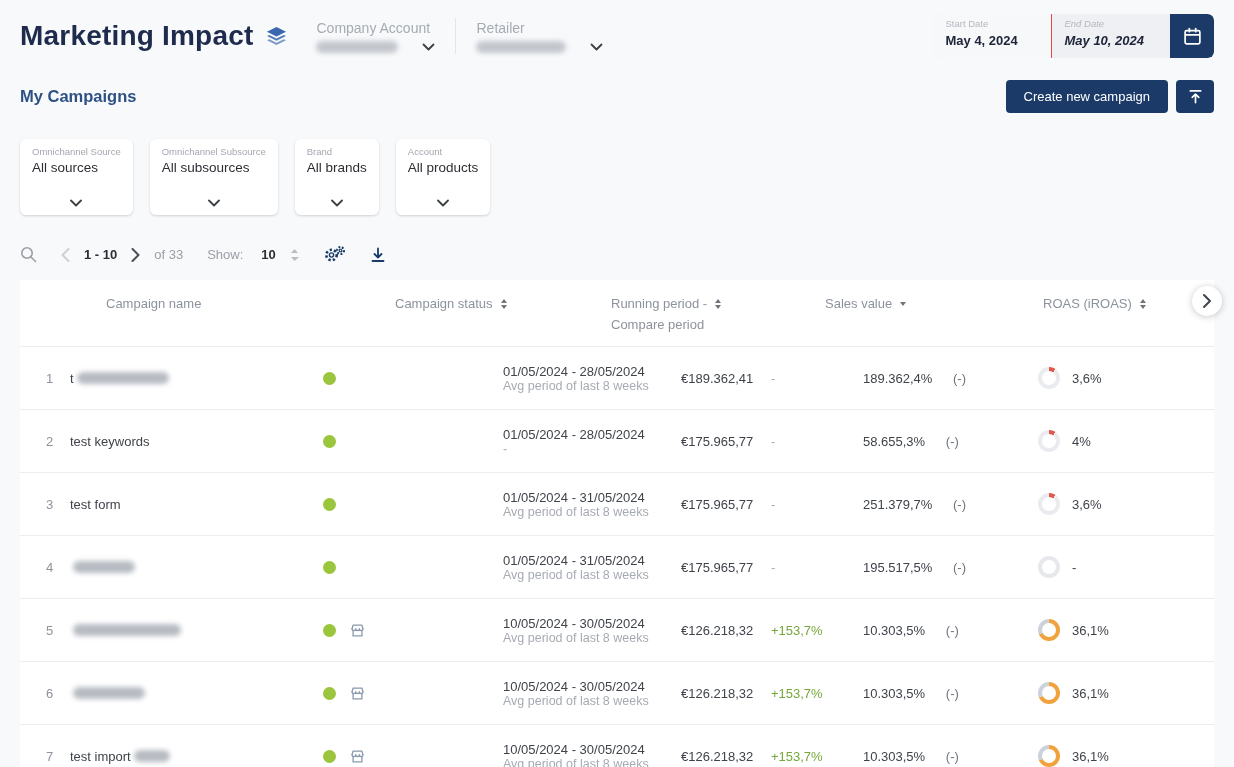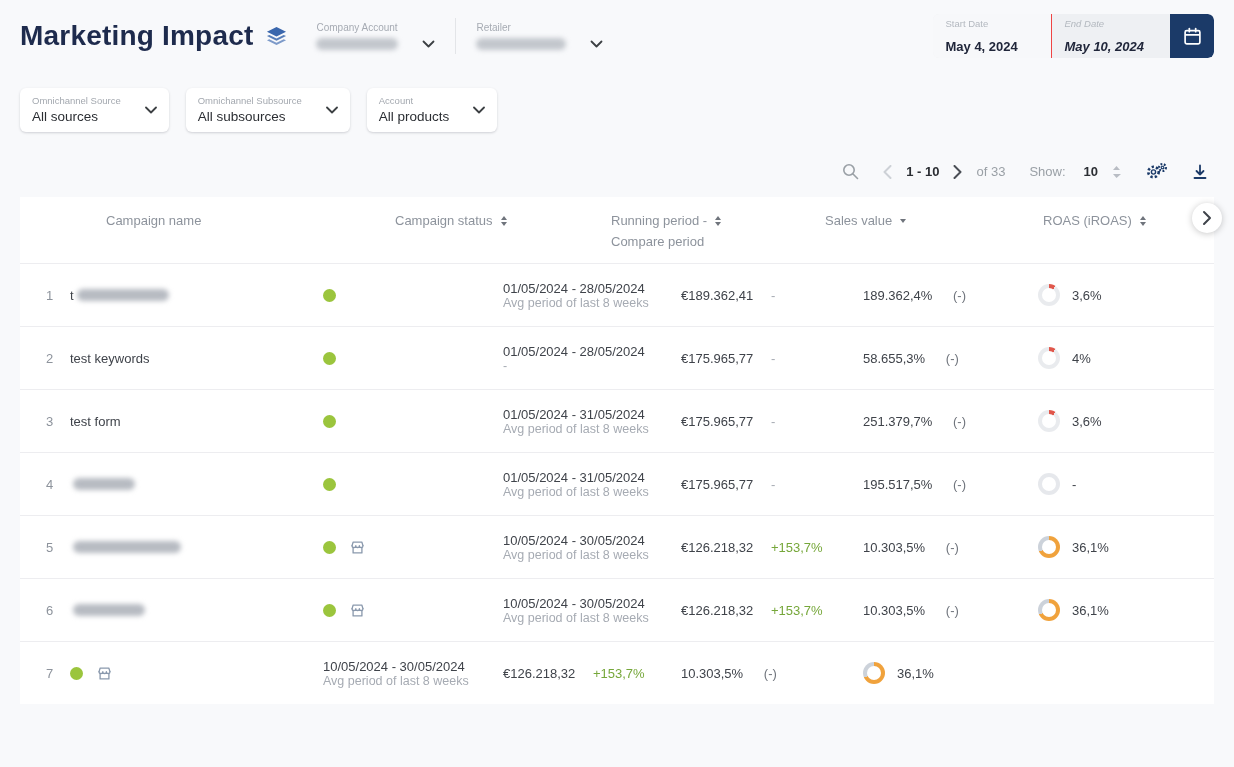--- a/index.html
+++ b/index.html
@@ -10,48 +10,48 @@
     color: #3f434a;
     font-size: 13px;
   }
   .page { width: 1234px; height: 767px; position: relative; }
 
   
   .topbar { display: flex; align-items: center; padding: 14px 20px 4px 20px; }
   .page-title { font-size: 28px; font-weight: 700; color: #1e2b4d; letter-spacing: .2px; }
   .title-icon { margin-left: 12px; display: inline-flex; cursor: pointer; }
   .hdr-select { margin-left: 28px; cursor: pointer; }
-  .hdr-select .sel-label { font-size: 10px; color: #a6abb3; margin-bottom: 5px; }
+  .hdr-select .sel-label { font-size: 14px; color: #a6abb3; margin-bottom: 5px; }
   .sel-value { display: flex; align-items: center; gap: 24px; }
   .blur-bar { display: inline-block; height: 12px; border-radius: 7px; background: #c3c7cd; filter: blur(2.5px); }
   .vdiv { width: 1px; height: 36px; background: #e3e5e8; margin: 0 20px; }
   .spacer { flex: 1; }
 
   .daterange { display: flex; align-items: stretch; height: 44px; border-radius: 6px; overflow: hidden; background: #f0f1f4; cursor: pointer; }
-  .date-cell { display: flex; flex-direction: column; justify-content: space-between; padding: 4px 26px 4px 12px; min-width: 118px; }
+  .date-cell { display: flex; flex-direction: column; justify-content: flex-start; padding: 4px 26px 4px 12px; min-width: 118px; }
   .date-cell.start { background: #f7f8fa; }
   .date-cell.end { background: #eef0f3; border-left: 1px solid #ef4444; font-style: italic; }
   .date-label { font-size: 9.5px; color: #b3b8bf; margin-bottom: 4px; }
   .date-value { font-size: 13px; font-weight: 700; color: #20263a; }
   .cal-btn { width: 44px; border: none; background: #1b3a68; display: flex; align-items: center; justify-content: center; cursor: pointer; border-radius: 0 6px 6px 0; }
 
   
   .section-row { display: flex; align-items: center; padding: 18px 20px 0 20px; }
   .section-title { font-size: 16.5px; font-weight: 700; color: #2e5184; }
   .primary-btn { background: #1b3a68; color: #fff; border: none; border-radius: 4px; font-size: 13px; font-family: inherit; padding: 9px 18px; cursor: pointer; }
   .icon-btn { background: #1b3a68; border: none; border-radius: 4px; width: 38px; height: 33px; margin-left: 8px; display: inline-flex; align-items: center; justify-content: center; cursor: pointer; }
 
   
   .filters { display: flex; gap: 17px; padding: 26px 20px 0 20px; }
-  .filter { background: #fff; border-radius: 6px; box-shadow: 0 1px 3px rgba(16,24,40,.12), 0 1px 2px rgba(16,24,40,.06); padding: 7px 12px 8px 12px; display: flex; align-items: center; gap: 24px; cursor: pointer; }
+  .filter { background: #fff; border-radius: 6px; box-shadow: 0 1px 3px rgba(16,24,40,.12), 0 1px 2px rgba(16,24,40,.06); padding: 7px 12px 8px 12px; display: flex; align-items: center; gap: 24px; cursor: pointer; flex-direction: column; }
   .f-label { font-size: 9.5px; color: #a3a8af; margin-bottom: 3px; white-space: nowrap; }
   .f-value { font-size: 13.5px; font-weight: 400; color: #2b2e33; white-space: nowrap; }
 
   
-  .pager { display: flex; align-items: center; justify-content: flex-end; gap: 14px; margin: 30px 26px 0 20px; color: #9aa0a6; font-size: 13px; }
+  .pager { display: flex; align-items: center; gap: 14px; margin: 30px 26px 0 20px; color: #9aa0a6; font-size: 13px; }
   .pager .range { font-weight: 700; color: #2b2e33; }
   .pager .show-value { color: #2b2e33; font-weight: 600; margin-left: 4px; }
   .pager .icon { display: inline-flex; align-items: center; cursor: pointer; }
   .pager .gap-l { margin-left: 10px; }
 
   
   .table-card { margin: 16px 20px 0 20px; background: #fff; position: relative; }
   .grid { display: grid; grid-template-columns: 50px 253px 180px 178px 182px 175px 1fr; align-items: center; }
   .thead { padding: 16px 0 14px 0; color: #8d939c; align-items: start; min-height: 64px; gap: 36px; }
   .th { font-size: 13px; }
@@ -138,20 +138,33 @@
             <rect x="2" y="3.5" width="14" height="12.5" rx="1.5"></rect>
             <line x1="2" y1="7.5" x2="16" y2="7.5"></line>
             <line x1="6" y1="1.5" x2="6" y2="4.5" stroke-linecap="round"></line>
             <line x1="12" y1="1.5" x2="12" y2="4.5" stroke-linecap="round"></line>
           </svg>
         </span>
       </button>
     </div>
   </header>
 
+  <div class="section-row">
+    <h2 class="section-title">My Campaigns</h2>
+    <div class="spacer"></div>
+    <button class="primary-btn">Create new campaign</button>
+    <button class="icon-btn">
+      <span style="display:inline-flex">
+        <svg width="15" height="15" viewBox="0 0 16 16">
+          <line x1="2.5" y1="2" x2="13.5" y2="2" stroke="#fff" stroke-width="1.8" stroke-linecap="round"></line>
+          <path d="M8 14.5v-9M4.5 9 8 5.5 11.5 9" stroke="#fff" stroke-width="1.8" fill="none" stroke-linecap="round" stroke-linejoin="round"></path>
+        </svg>
+      </span>
+    </button>
+  </div>
 
   <div class="filters">
     <div class="filter">
       <div>
           <div class="f-label">Omnichannel Source</div>
            <div class="f-value">All sources</div>
         </div>
       <span style="display:inline-flex">
           <svg width="12" height="8" viewBox="0 0 12 8">
             <path d="M1 1.5 6 6.5 11 1.5" fill="none" stroke="#3c4043" stroke-width="1.8" stroke-linecap="round" stroke-linejoin="round"></path>
@@ -164,20 +177,31 @@
            <div class="f-value">All subsources</div>
         </div>
       <span style="display:inline-flex">
           <svg width="12" height="8" viewBox="0 0 12 8">
             <path d="M1 1.5 6 6.5 11 1.5" fill="none" stroke="#3c4043" stroke-width="1.8" stroke-linecap="round" stroke-linejoin="round"></path>
           </svg>
         </span>
     </div>
     <div class="filter">
       <div>
+          <div class="f-label">Brand</div>
+           <div class="f-value">All brands</div>
+        </div>
+      <span style="display:inline-flex">
+          <svg width="12" height="8" viewBox="0 0 12 8">
+            <path d="M1 1.5 6 6.5 11 1.5" fill="none" stroke="#3c4043" stroke-width="1.8" stroke-linecap="round" stroke-linejoin="round"></path>
+          </svg>
+        </span>
+    </div>
+    <div class="filter">
+      <div>
           <div class="f-label">Account</div>
            <div class="f-value">All products</div>
         </div>
       <span style="display:inline-flex">
           <svg width="12" height="8" viewBox="0 0 12 8">
             <path d="M1 1.5 6 6.5 11 1.5" fill="none" stroke="#3c4043" stroke-width="1.8" stroke-linecap="round" stroke-linejoin="round"></path>
           </svg>
         </span>
     </div>
   </div>
@@ -450,20 +474,24 @@
       <span class="val">10.303,5%</span>
       <span class="iroas">(-)</span>
     </div>
     <div class="c target-cell">
       <span class="donut" style="background: conic-gradient(rgb(240, 162, 60) 0deg, rgb(240, 162, 60) 68%, rgb(204, 210, 218) 68%, rgb(204, 210, 218) 100%);"></span>
       <span class="tval">36,1%</span>
     </div>
   </div>
         <div class="grid trow">
     <div class="c num">7</div>
+    <div class="c name-cell">
+      <span class="cname">test import</span>
+      <span class="blur-bar name-blur" style="width: 36px;"></span>
+    </div>
     <div class="c status-cell">
       <span class="dot" style="background: rgb(155, 197, 61);"></span>
       <span class="store">
         <svg width="15" height="15" viewBox="0 0 16 16" fill="none" stroke="#8a99ad" stroke-width="1.4" stroke-linejoin="round" stroke-linecap="round">
           <path d="M2.2 6 3.4 2.2h9.2L13.8 6"></path>
           <path d="M2.2 6c0 1.2.9 2 2 2s2-.8 2-2c0 1.2.9 2 1.9 2s1.9-.8 1.9-2c0 1.2.9 2 2 2s1.8-.8 1.8-2"></path>
           <path d="M3.3 8.6v5.2h9.4V8.6"></path>
         </svg>
       </span>
     </div>

